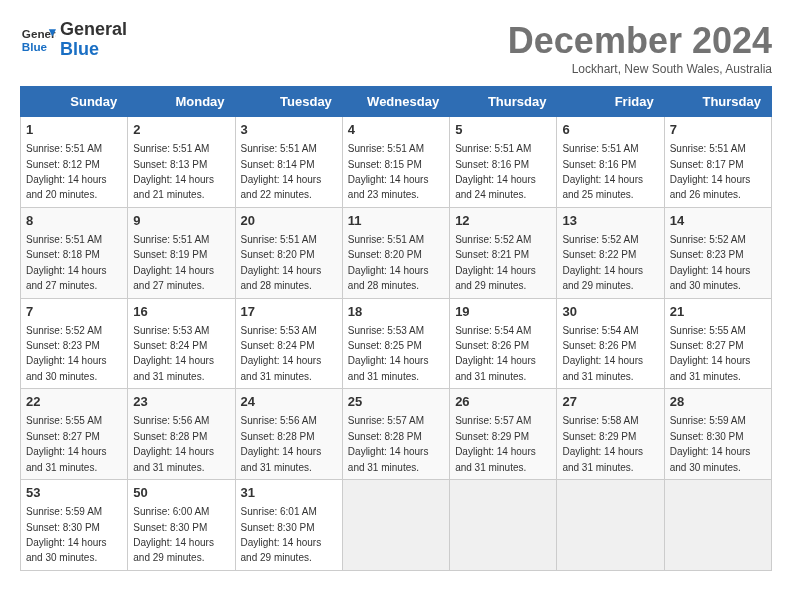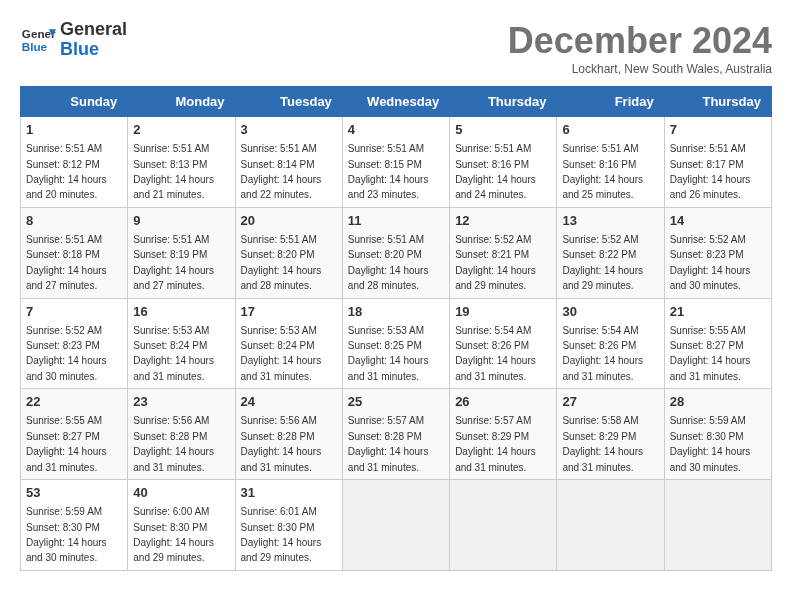--- a/index.html
+++ b/index.html
@@ -241,21 +241,21 @@
         <span class="day-num">28</span>
         <span class="day-info">Sunrise: 5:59 AM<br>Sunset: 8:30 PM<br>Daylight: 14 hours and 30 minutes.</span>
       </td>
       </tr>
       <tr>
         <td>
         <span class="day-num">53</span>
         <span class="day-info">Sunrise: 5:59 AM<br>Sunset: 8:30 PM<br>Daylight: 14 hours and 30 minutes.</span>
       </td>
         <td>
-        <span class="day-num">40</span>
+        <span class="day-num">50</span>
         <span class="day-info">Sunrise: 6:00 AM<br>Sunset: 8:30 PM<br>Daylight: 14 hours and 29 minutes.</span>
       </td>
         <td>
         <span class="day-num">31</span>
         <span class="day-info">Sunrise: 6:01 AM<br>Sunset: 8:30 PM<br>Daylight: 14 hours and 29 minutes.</span>
       </td>
         <td class="empty"></td>
         <td class="empty"></td>
         <td class="empty"></td>
         <td class="empty"></td>

